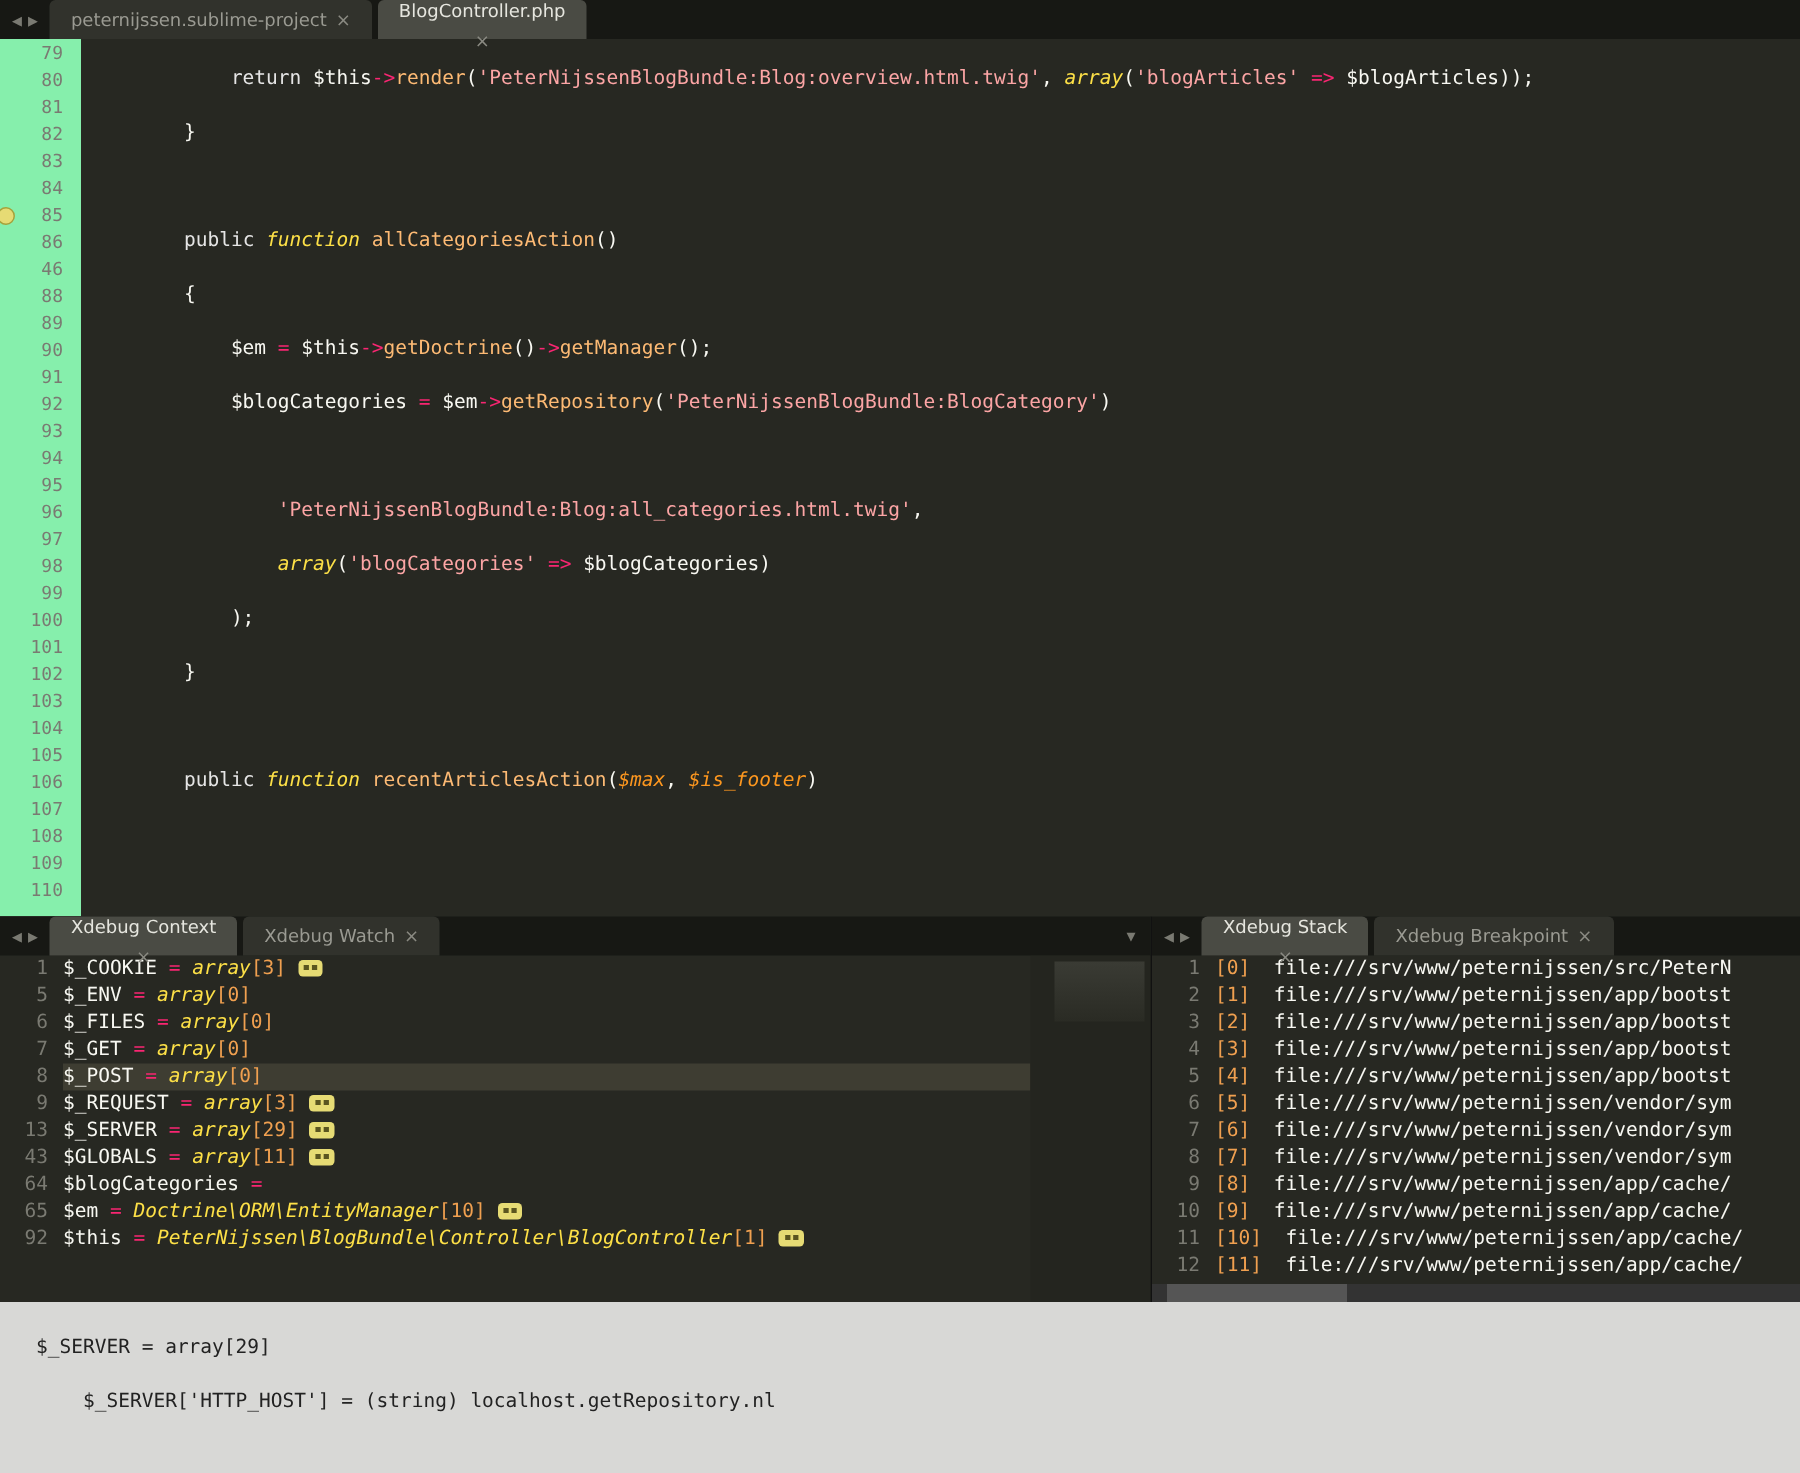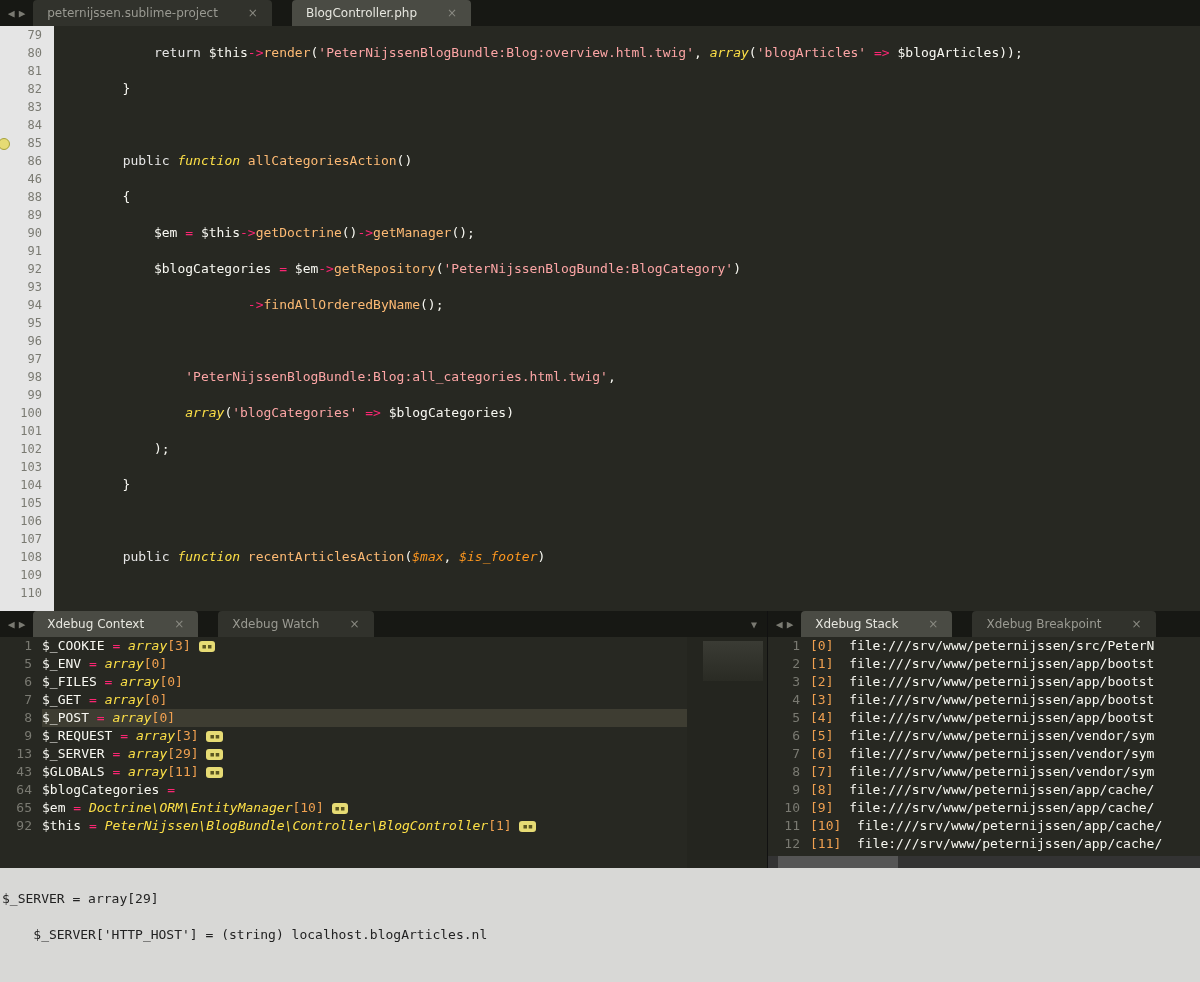--- a/index.html
+++ b/index.html
@@ -1,25 +1,25 @@
 <!DOCTYPE html>
 <html><head>
 <meta charset="utf-8">
 <style>
 * { margin:0; padding:0; box-sizing:border-box; }
 body { font-family:"DejaVu Sans Mono","Consolas",monospace; font-size:13px; background:#272822; color:#f8f8f2; overflow:hidden; width:1200px; height:982px; }
 .tab-bar { display:flex; align-items:center; height:26px; background:#171814; }
 .nav-arrows { display:flex; align-items:center; gap:4px; padding:0 8px; color:#7a7a72; }
 .nav-arrows span { cursor:pointer; font-size:11px; }
-.tab { display:flex; align-items:center; height:26px; padding:0 14px; background:#31322c; color:#9a9a92; border-top-left-radius:4px; border-top-right-radius:4px; margin-right:20px; cursor:pointer; position:relative; gap:30px; font-family:"DejaVu Sans",sans-serif; font-size:12px;}
-.tab.active { background:#4a4b44; color:#e6e6df; }
+.tab { display:flex; align-items:center; height:26px; padding:0 14px; background:#31322c; color:#9a9a92; border-top-left-radius:4px; border-top-right-radius:4px; margin-right:4px; cursor:pointer; position:relative; gap:6px; font-family:"DejaVu Sans",sans-serif; font-size:12px;}
+.tab.active { background:#4a4b44; color:#e6e6df;flex-direction:column; }
 .tab .close { font-size:12px; color:#8a8a82; cursor:pointer; }
 .pane-drop { margin-left:auto; padding:0 10px; color:#7a7a72; font-size:10px; cursor:pointer;}
 .editor { display:flex; height:585px; background:#272822; overflow:hidden; }
-.gutter { width:54px; text-align:right; padding-right:12px; color:#7a7a72; background:#e5e5e5; line-height:18px; font-size:12px; padding-top:0; user-select:none;}
+.gutter { width:54px; text-align:right; padding-right:12px; color:#7a7a72; background:#86efac; line-height:18px; font-size:12px; padding-top:0; user-select:none;}
 .gutter .ln { height:18px; position:relative;}
 .gutter .bp::before { content:''; position:absolute; left:-2px; top:4px; width:10px; height:10px; background:#e6db74; border-radius:50%; border:1px solid #a6a23c;}
 .code { flex:1; padding-left:6px; line-height:18px; white-space:pre; font-size:13px; color:#f8f8f2; overflow:hidden;}
 .code .l { height:18px; }
 .kw-red { color:#e5e5e5; }
 .kw-blue { color:#fde047; font-style:italic;}
 .fn-green { color:#fdba74; }
 .str { color:#fca5a5; }
 .var { color:#f8f8f2; }
 .op { color:#f92672; }
@@ -31,21 +31,21 @@
 .panel .editor2 { display:flex; flex:1; overflow:hidden; line-height:18px; font-size:13px;}
 .panel .gutter2 { width:42px; text-align:right; padding-right:10px; color:#7a7a72; user-select:none;}
 .panel .gutter2 div{height:18px;}
 .panel .code2 { flex:1; white-space:pre; overflow:hidden;}
 .panel .code2 .l{height:18px;}
 .idx { color:#f0a050;}
 .badge { display:inline-block; background:#e6db74; color:#5a5520; font-size:9px; padding:0 3px; border-radius:3px; vertical-align:middle; line-height:11px; height:11px;}
 .unin { color:#75715e; font-style:italic;}
 .minimap { width:80px; background:#24251f; position:relative;}
 .minimap .mm { position:absolute; top:4px; right:4px; width:60px; height:40px; background:linear-gradient(#3a3b34,#2a2b24);}
-.status-panel { height:114px; background:#d8d8d6; color:#222; font-family:"DejaVu Sans Mono",monospace; font-size:13px; line-height:18px; padding:4px 2px; white-space:pre; overflow:hidden;}
+.status-panel { height:114px; background:#d8d8d6; color:#222; font-family:"DejaVu Sans Mono",monospace; font-size:13px; line-height:18px; padding:4px 24px; white-space:pre; overflow:hidden;}
 .row-hl{background:#3e3d32;}
 .scroll-h{height:12px;background:#333;}
 .scroll-h .thumb{height:12px;width:120px;background:#555;margin-left:10px;}
 </style>
 </head>
 <body>
 
 <div class="tab-bar">
   <div class="nav-arrows">
     <span>◀</span>
@@ -97,21 +97,20 @@
       <div class="ln">110</div>
     </div>
   <div class="code">
 <div class="l">            <span class="kw-red">return</span><span class="var"> $this</span><span class="op">-&gt;</span><span class="fn-green">render</span><span>(</span><span class="str">'PeterNijssenBlogBundle:Blog:overview.html.twig'</span><span>, </span><span class="kw-blue">array</span><span>(</span><span class="str">'blogArticles'</span><span class="op"> =&gt; </span><span class="var">$blogArticles</span><span>));</span></div>
 <div class="l">        }</div>
 <div class="l"></div>
 <div class="l">        <span class="kw-red">public</span><span class="kw-blue"> function</span><span class="fn-green"> allCategoriesAction</span><span>()</span></div>
 <div class="l">        {</div>
 <div class="l"><span>            </span><span class="var">$em</span><span class="op"> = </span><span class="var">$this</span><span class="op">-&gt;</span><span class="fn-green">getDoctrine</span><span>()</span><span class="op">-&gt;</span><span class="fn-green">getManager</span><span>();</span></div>
 <div class="l"><span>            </span><span class="var">$blogCategories</span><span class="op"> = </span><span class="var">$em</span><span class="op">-&gt;</span><span class="fn-green">getRepository</span><span>(</span><span class="str">'PeterNijssenBlogBundle:BlogCategory'</span><span>)</span></div>
-<div class="l"><span>                        </span><span class="op">-&gt;</span><span class="fn-green">findAllOrderedByName</span><span>();</span></div>
 <div class="l"></div>
 <div class="l"><span>                </span><span class="str">'PeterNijssenBlogBundle:Blog:all_categories.html.twig'</span><span>,</span></div>
 <div class="l"><span>                </span><span class="kw-blue">array</span><span>(</span><span class="str">'blogCategories'</span><span class="op"> =&gt; </span><span class="var">$blogCategories</span><span>)</span></div>
 <div class="l">            );</div>
 <div class="l">        }</div>
 <div class="l"></div>
 <div class="l">        <span class="kw-red">public</span><span class="kw-blue"> function</span><span class="fn-green"> recentArticlesAction</span><span>(</span><span class="param">$max</span><span>, </span><span class="param">$is_footer</span><span>)</span></div>
 
 
 
@@ -203,17 +202,17 @@
       <div class="code2" id="stk-code"><div class="l"><span class="idx">[0]</span>  <span>file:///srv/www/peternijssen/src/PeterN</span></div><div class="l"><span class="idx">[1]</span>  <span>file:///srv/www/peternijssen/app/bootst</span></div><div class="l"><span class="idx">[2]</span>  <span>file:///srv/www/peternijssen/app/bootst</span></div><div class="l"><span class="idx">[3]</span>  <span>file:///srv/www/peternijssen/app/bootst</span></div><div class="l"><span class="idx">[4]</span>  <span>file:///srv/www/peternijssen/app/bootst</span></div><div class="l"><span class="idx">[5]</span>  <span>file:///srv/www/peternijssen/vendor/sym</span></div><div class="l"><span class="idx">[6]</span>  <span>file:///srv/www/peternijssen/vendor/sym</span></div><div class="l"><span class="idx">[7]</span>  <span>file:///srv/www/peternijssen/vendor/sym</span></div><div class="l"><span class="idx">[8]</span>  <span>file:///srv/www/peternijssen/app/cache/</span></div><div class="l"><span class="idx">[9]</span>  <span>file:///srv/www/peternijssen/app/cache/</span></div><div class="l"><span class="idx">[10]</span>  <span>file:///srv/www/peternijssen/app/cache/</span></div><div class="l"><span class="idx">[11]</span>  <span>file:///srv/www/peternijssen/app/cache/</span></div></div>
     </div>
     <div class="scroll-h">
         <div class="thumb"></div>
       </div>
   </div>
 </div>
 
 <div class="status-panel">
 <div>$_SERVER = array[29]</div>
-<div>    $_SERVER['HTTP_HOST'] = (string) localhost.blogArticles.nl</div>
+<div>    $_SERVER['HTTP_HOST'] = (string) localhost.getRepository.nl</div>
 
 
 
 </div>
 
 </body></html>

